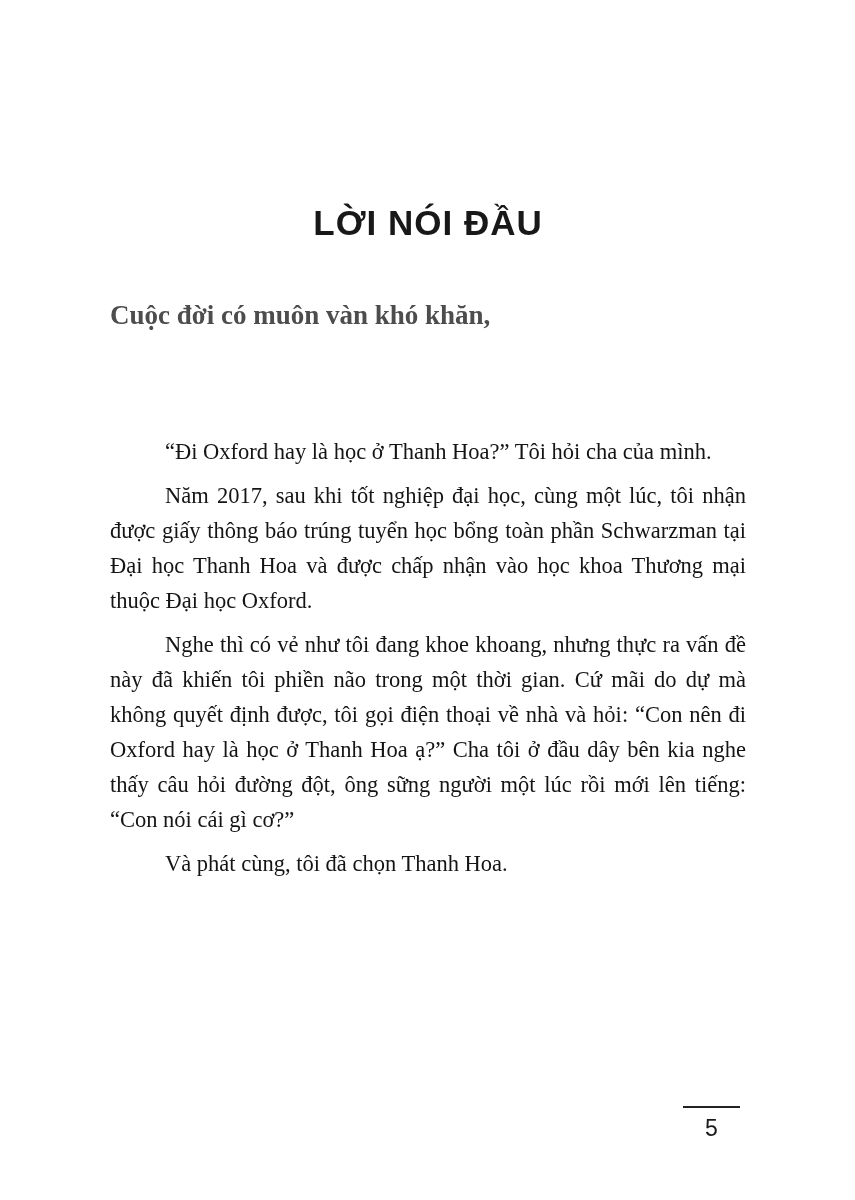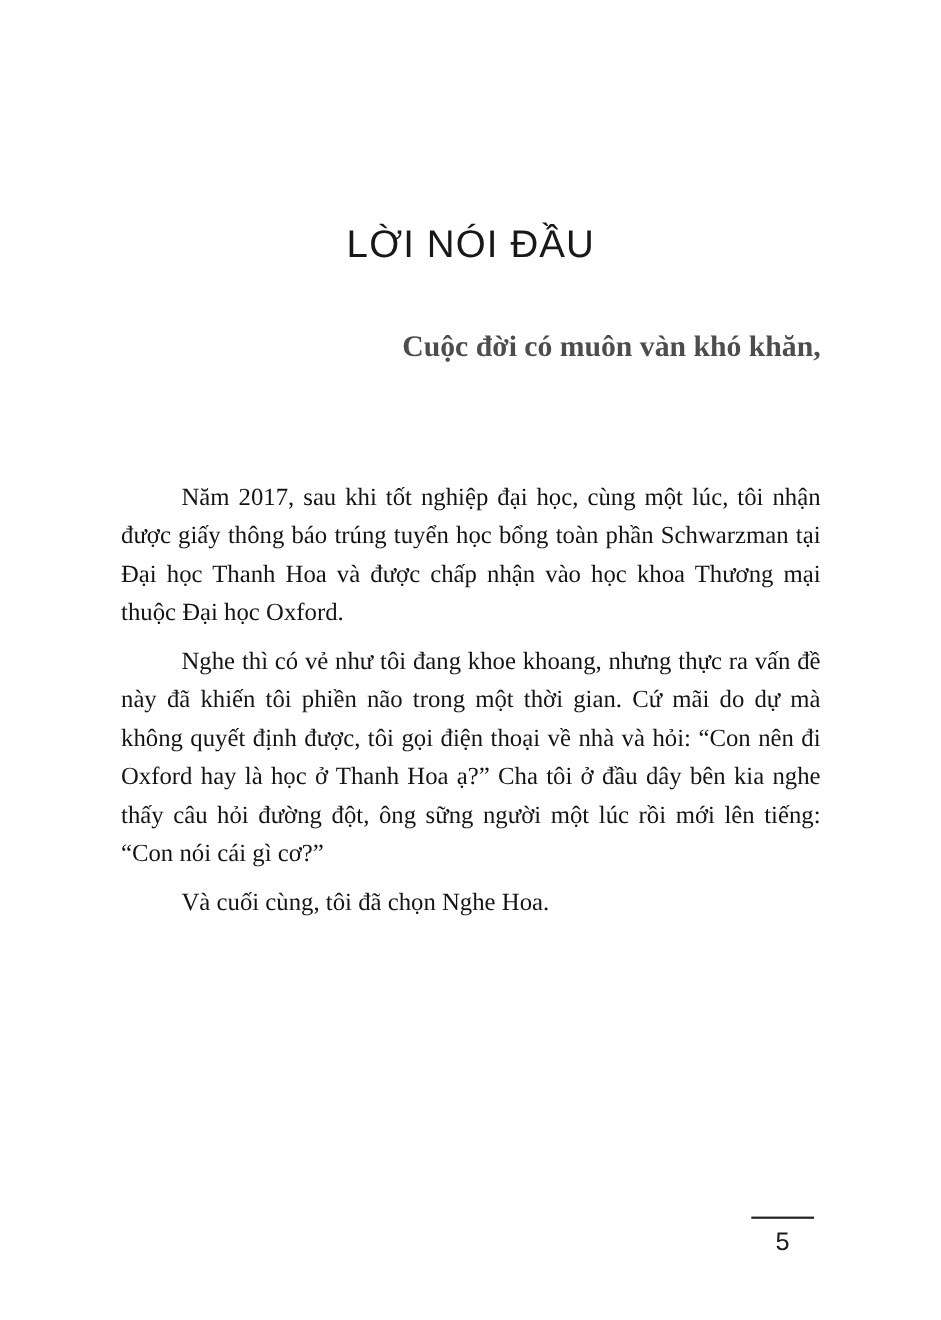--- a/index.html
+++ b/index.html
@@ -18,29 +18,29 @@
   .content {
     position: absolute;
     left: 110px;
     top: 0;
     width: 636px;
   }
   .title {
     margin: 203px 0 0 0;
     text-align: center;
     font-family: "Liberation Sans", sans-serif;
-    font-weight: 400;
+    font-weight: 700;
     font-size: 35px;
     line-height: 40px;
     letter-spacing: 1px;
     color: #181818;
   }
   .epigraph {
     margin-top: 50px;
-    text-align: right;
+    text-align: left;
     font-family: "Liberation Serif", serif;
     font-weight: 700;
     font-size: 27px;
     line-height: 44px;
     color: #4d4d4d;
   }
   .epigraph p {
     margin: 0;
   }
   .body-text {
@@ -83,23 +83,24 @@
 <div class="page">
   <div class="content">
 
     <h1 class="title">LỜI NÓI ĐẦU</h1>
 
     <div class="epigraph">
       <p>Cuộc đời có muôn vàn khó khăn,</p>
     </div>
 
     <div class="body-text">
+      <p class="para">“Đi Oxford hay là học ở Thanh Hoa?” Tôi hỏi cha của mình.</p>
       <p class="para">Năm 2017, sau khi tốt nghiệp đại học, cùng một lúc, tôi nhận được giấy thông báo trúng tuyển học bổng toàn phần Schwarzman tại Đại học Thanh Hoa và được chấp nhận vào học khoa Thương mại thuộc Đại học Oxford.</p>
       <p class="para">Nghe thì có vẻ như tôi đang khoe khoang, nhưng thực ra vấn đề này đã khiến tôi phiền não trong một thời gian. Cứ mãi do dự mà không quyết định được, tôi gọi điện thoại về nhà và hỏi: “Con nên đi Oxford hay là học ở Thanh Hoa ạ?” Cha tôi ở đầu dây bên kia nghe thấy câu hỏi đường đột, ông sững người một lúc rồi mới lên tiếng: “Con nói cái gì cơ?”</p>
-      <p class="para">Và cuối cùng, tôi đã chọn Nghe Hoa.</p>
+      <p class="para">Và phát cùng, tôi đã chọn Thanh Hoa.</p>
     </div>
 
   </div>
 
   <div class="footer">
     <div class="footer-rule"></div>
     <div class="page-number">5</div>
   </div>
 </div>
 

